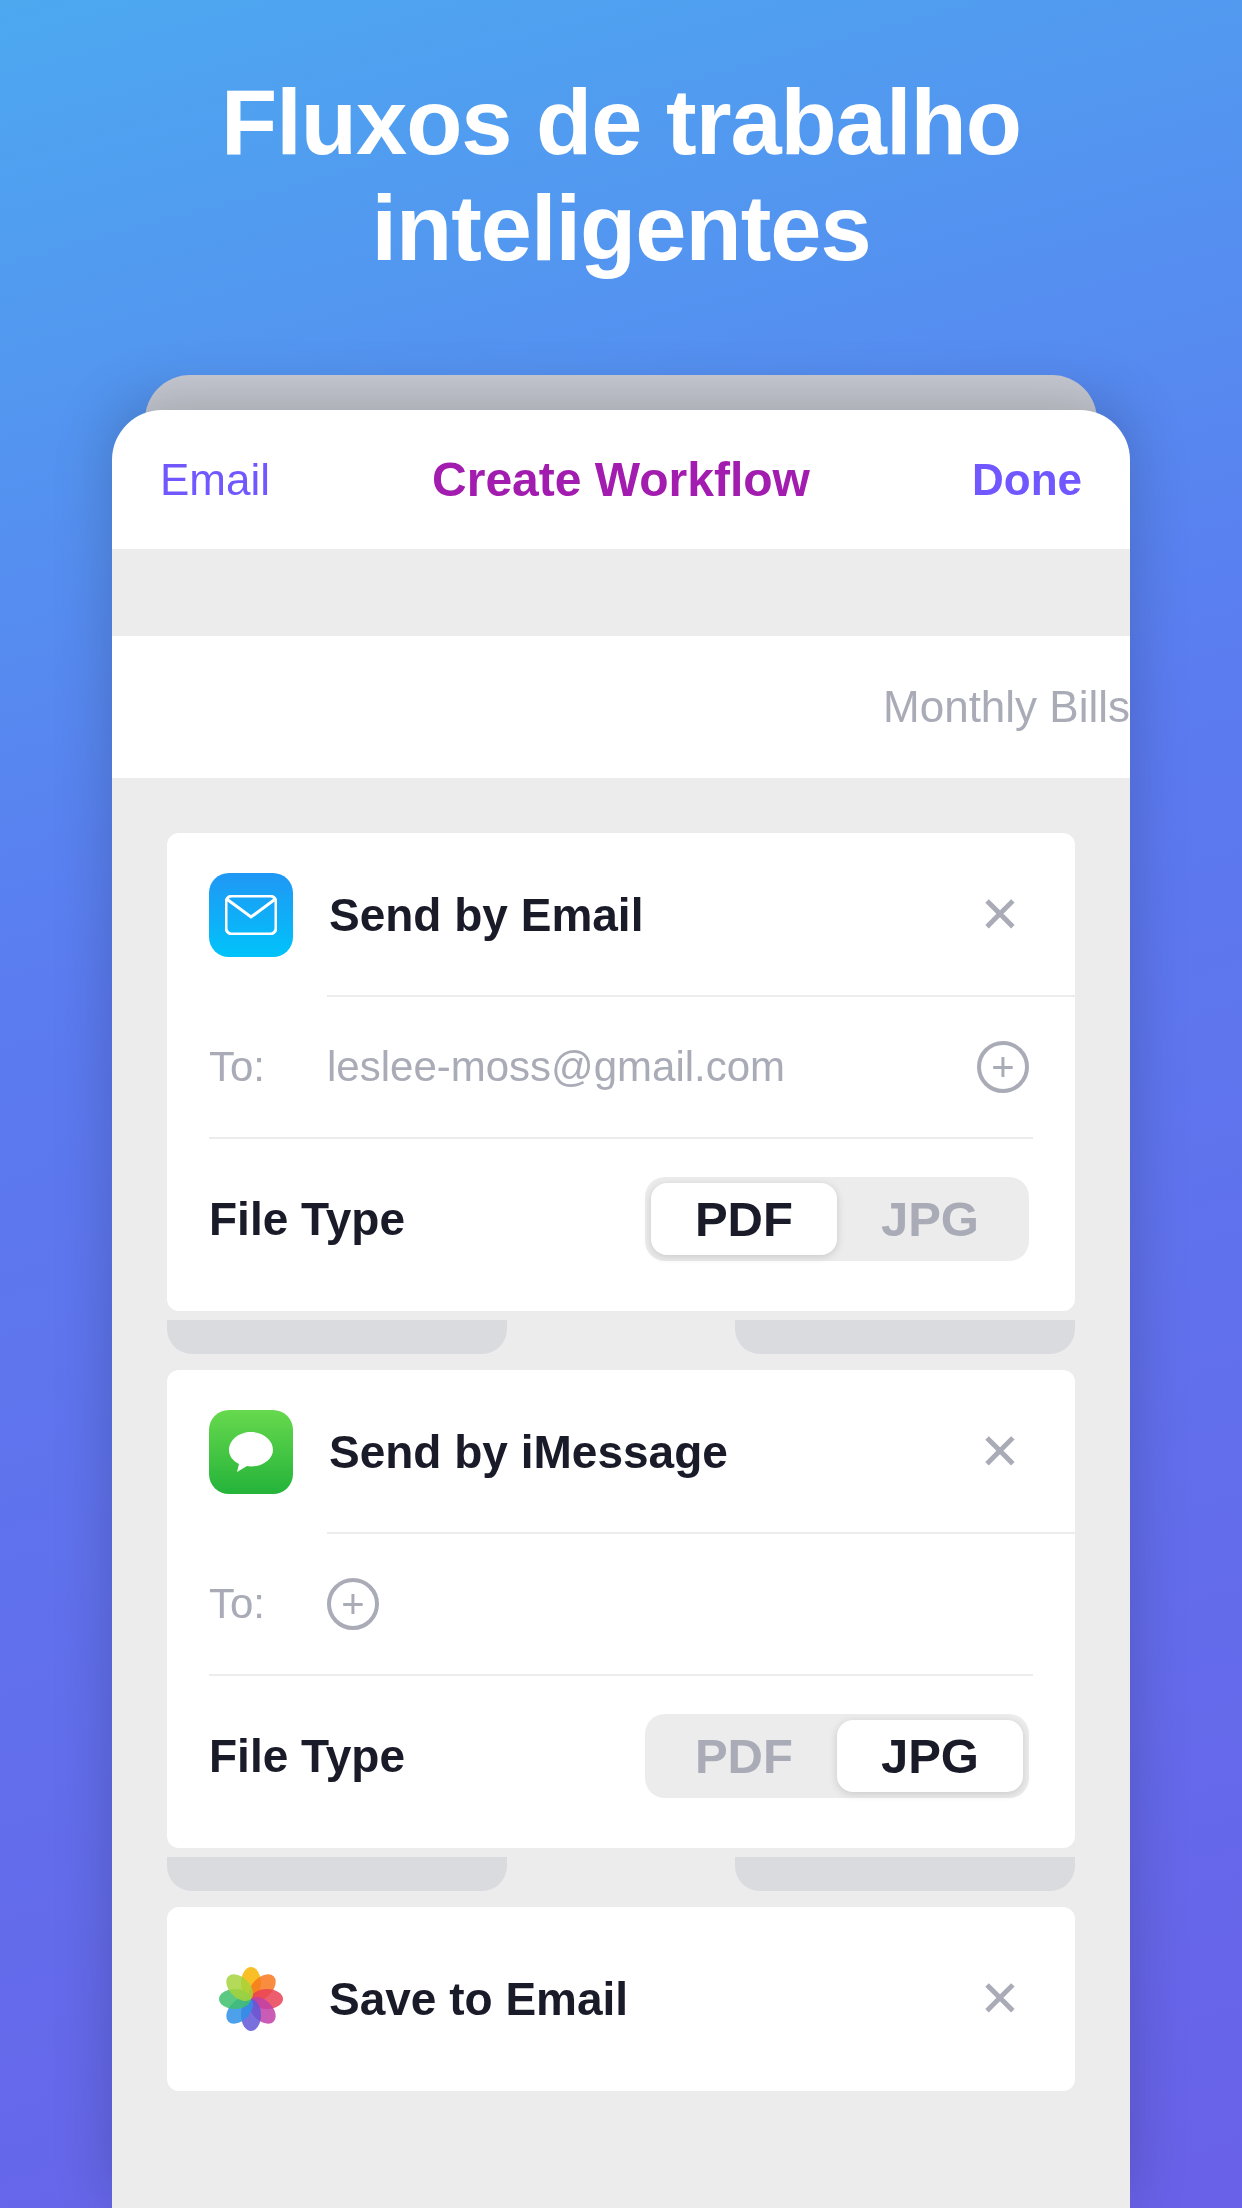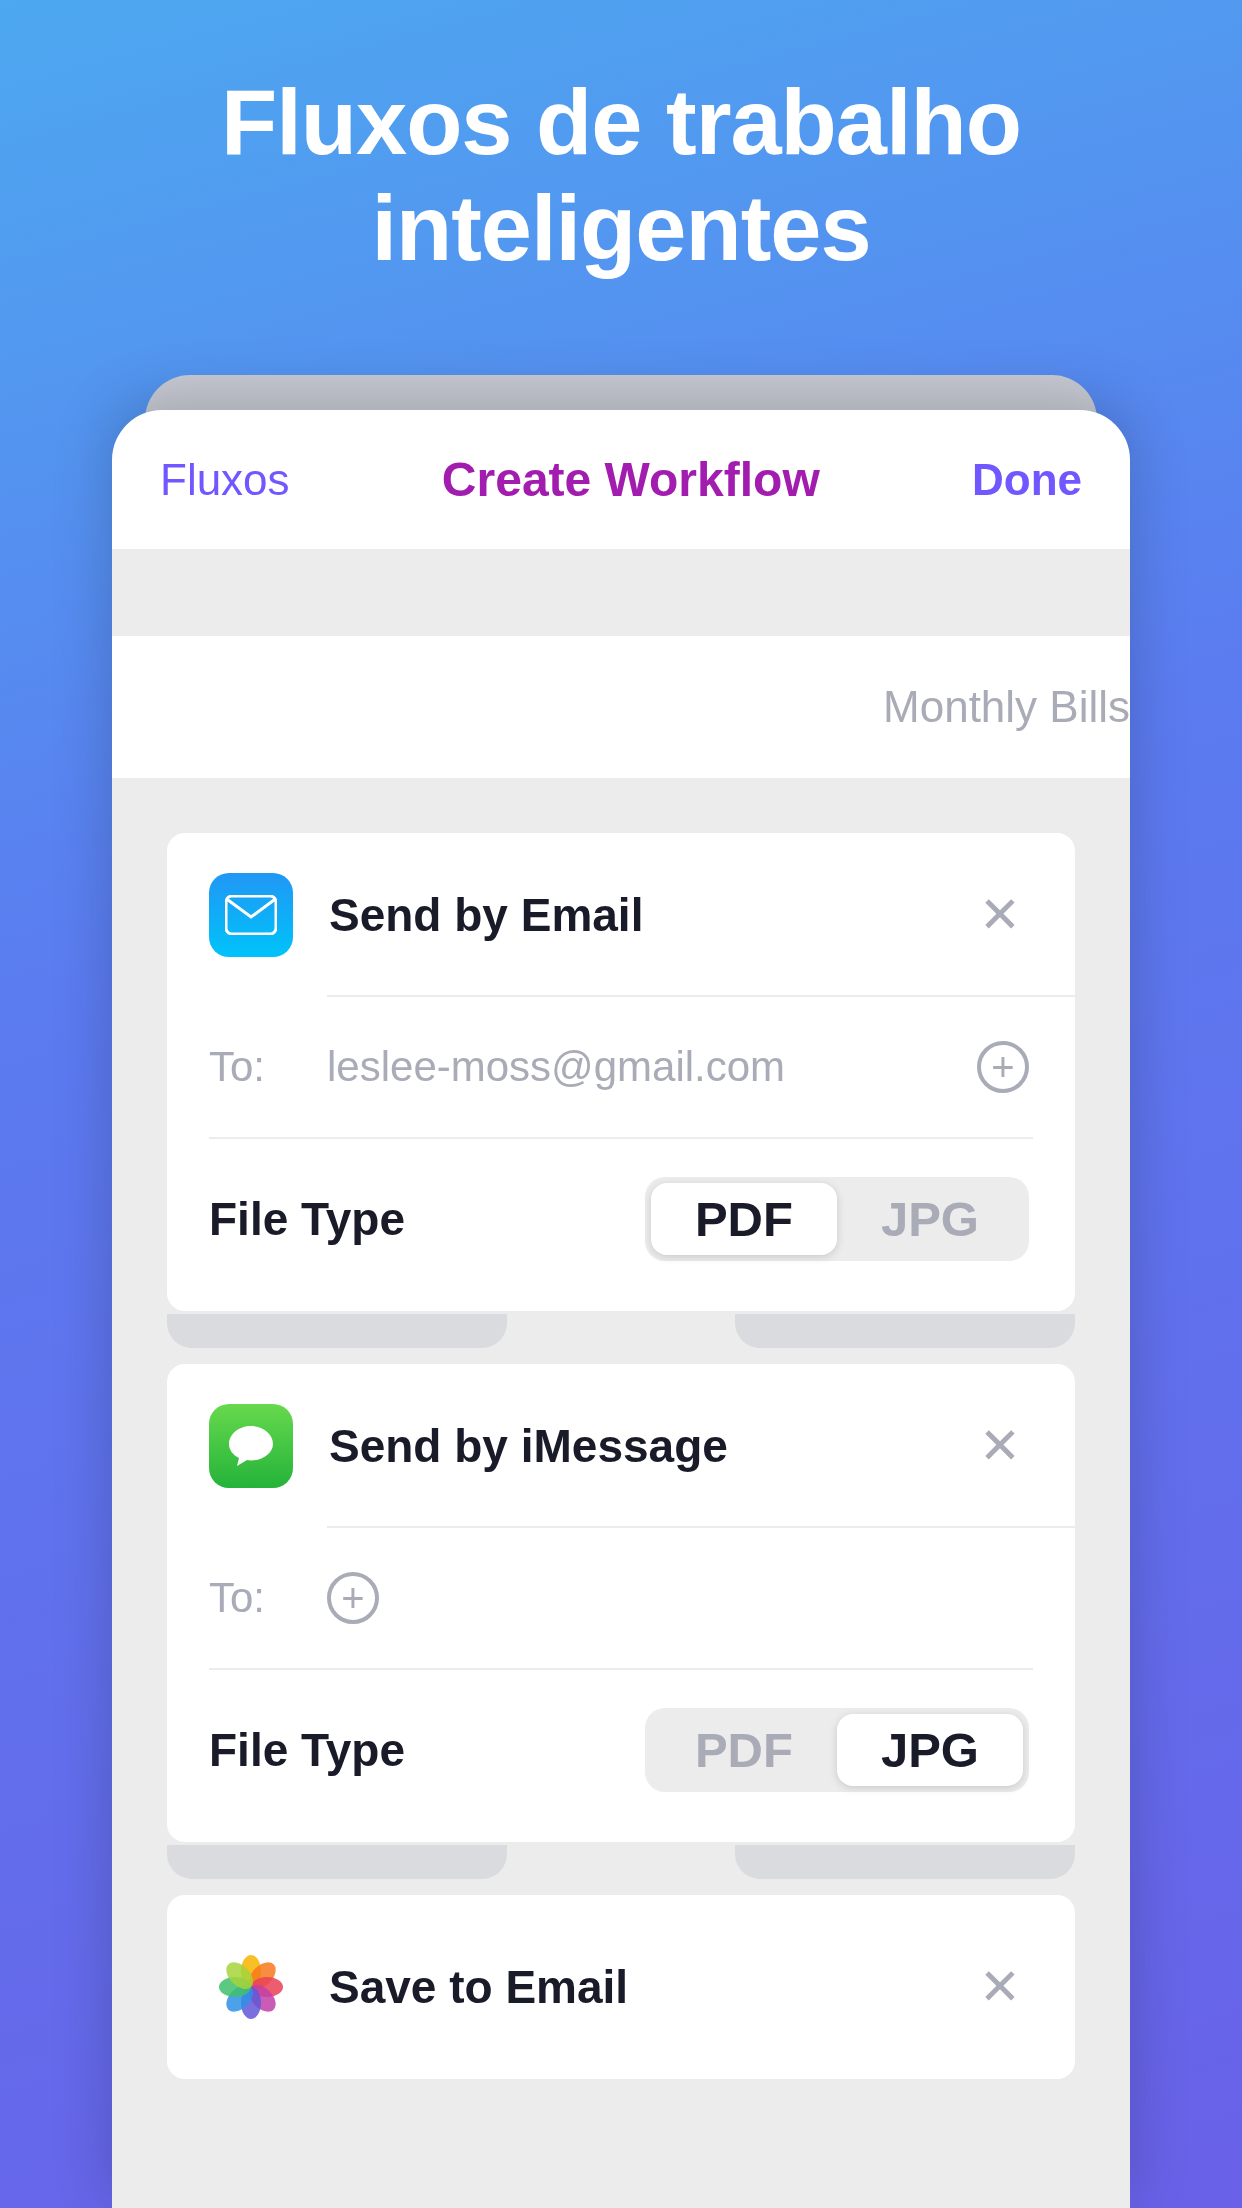--- a/index.html
+++ b/index.html
@@ -85,22 +85,22 @@
       background: none;
       border: none;
       text-align: right;
       width: 100%;
     }
     .workflow-name::placeholder {
       color: #A9ABB7;
     }
     .card {
       background: #fff;
-      margin: 55px 55px 3px 55px;
-      border-radius: 18px;
+      margin: 55px 55px 9px 55px;
+      border-radius: 12px;
       padding: 0;
     }
     .card-header {
       display: flex;
       align-items: center;
       padding: 40px 46px 38px 42px;
     }
     .app-icon {
       width: 84px;
       height: 84px;
@@ -239,21 +239,21 @@
 
 <div class="headline">
   <span>Fluxos de trabalho</span><br>
   <span>inteligentes</span>
 </div>
 
 <div class="sheet-backdrop"></div>
 
 <div class="sheet">
   <div class="sheet-header">
-    <button class="btn-cancel">Fluxos</button>
+    <button class="btn-cancel">Email</button>
     <div class="sheet-title">Create Workflow</div>
     <button class="btn-done">Done</button>
   </div>
 
   <div class="sheet-body">
 
     <div class="workflow-name-row">
       <input class="workflow-name" placeholder="Monthly Bills" style="">
     </div>
 

